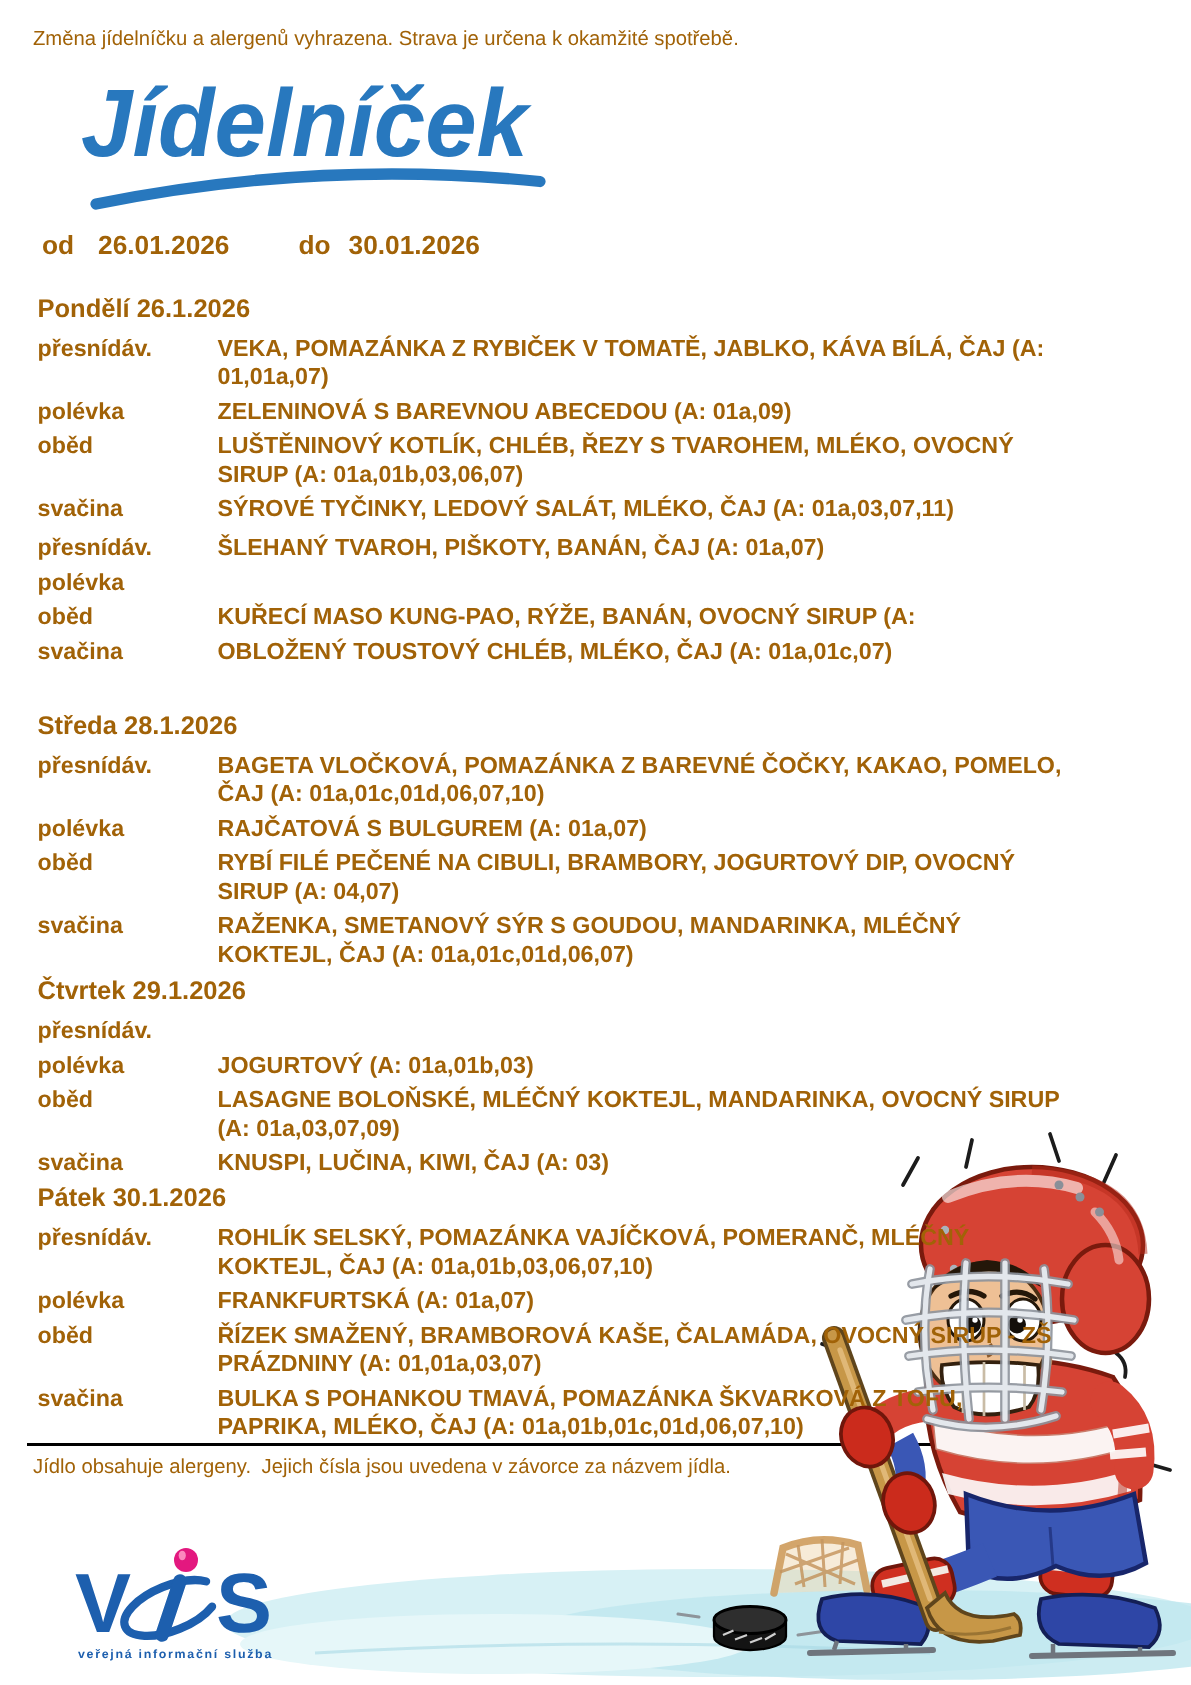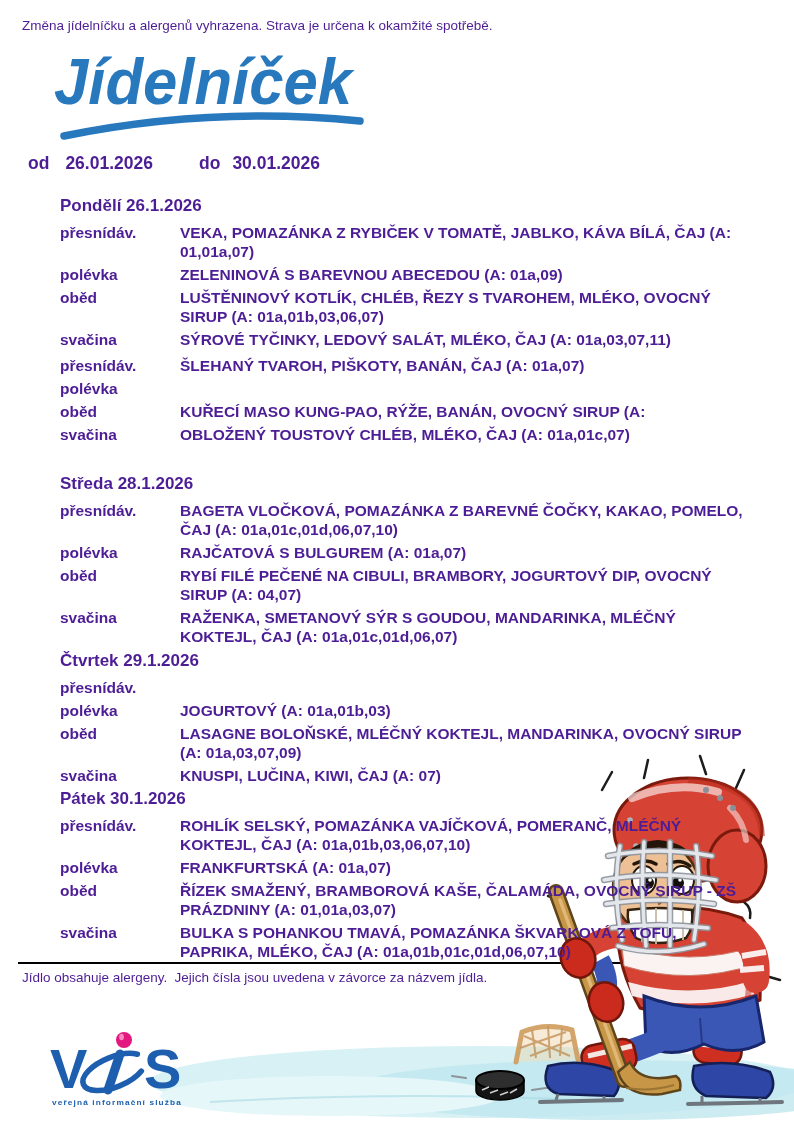--- a/index.html
+++ b/index.html
@@ -1,31 +1,31 @@
 <!DOCTYPE html>
 <html><head>
 <meta charset="utf-8">
 <style>
   * { margin:0; padding:0; box-sizing:border-box; }
   html,body { background:#fff; }
   body { width:794px; height:1123px; }
   .page { position:relative; width:794px; height:1123px; background:#ffffff;
-          font-family:"Liberation Sans", sans-serif; color:#4c1d95; overflow:hidden; }
+          font-family:"Liberation Sans", sans-serif; color:#a16207; overflow:hidden; }
 
   .disclaimer { position:absolute; left:22px; top:18px; font-size:13.5px; z-index:3; }
 
   .logo-svg { position:absolute; left:52px; top:46px; z-index:3; }
   svg text { font-family:"Liberation Sans", sans-serif; }
 
   .daterange { position:absolute; left:28px; top:153px; font-size:17.5px; font-weight:bold; z-index:3; }
   .daterange .od  { margin-right:16px; }
   .daterange .frm { margin-right:46px;text-align:center; }
   .daterange .do  { margin-right:12px; }
 
-  .day { position:absolute; left:0; width:794px; z-index:3;padding-left:35px; }
+  .day { position:absolute; left:0; width:794px; z-index:3; }
   .day h2 { font-size:17px; font-weight:bold; line-height:20px; margin:0 0 7px 25px; }
   .row { display:flex; margin:0 0 4px 25px; }
   .mlabel { flex:0 0 120px; width:120px; font-weight:bold; font-size:15.5px; line-height:19px; }
   .mtext  { width:640px; font-weight:bold; font-size:15.5px; line-height:19px; white-space:pre-line; }
 
   .rule { position:absolute; left:18px; top:962px; width:738px; height:2px; background:#000; z-index:1; }
 
   .footer { position:absolute; left:22px; top:970px; font-size:13.5px; z-index:3; }
   .footer .b { font-weight:normal; }
   .footer .sfx { margin-left:7px; }
@@ -121,21 +121,21 @@
       <div class="mlabel">polévka</div>
       <div class="mtext">JOGURTOVÝ  (A: 01a,01b,03)</div>
     </div>
     <div class="row">
       <div class="mlabel">oběd</div>
       <div class="mtext">LASAGNE BOLOŇSKÉ, MLÉČNÝ KOKTEJL, MANDARINKA, OVOCNÝ SIRUP
 (A: 01a,03,07,09)</div>
     </div>
     <div class="row">
       <div class="mlabel">svačina</div>
-      <div class="mtext">KNUSPI, LUČINA, KIWI, ČAJ  (A: 07)</div>
+      <div class="mtext">KNUSPI, LUČINA, KIWI, ČAJ  (A: 03)</div>
     </div>
   </section>
 
   <section class="day" style="top:789px">
     <h2>Pátek 30.1.2026</h2>
     <div class="row">
       <div class="mlabel">přesnídáv.</div>
       <div class="mtext">ROHLÍK SELSKÝ, POMAZÁNKA VAJÍČKOVÁ, POMERANČ, MLÉČNÝ
 KOKTEJL, ČAJ  (A: 01a,01b,03,06,07,10)</div>
     </div>

